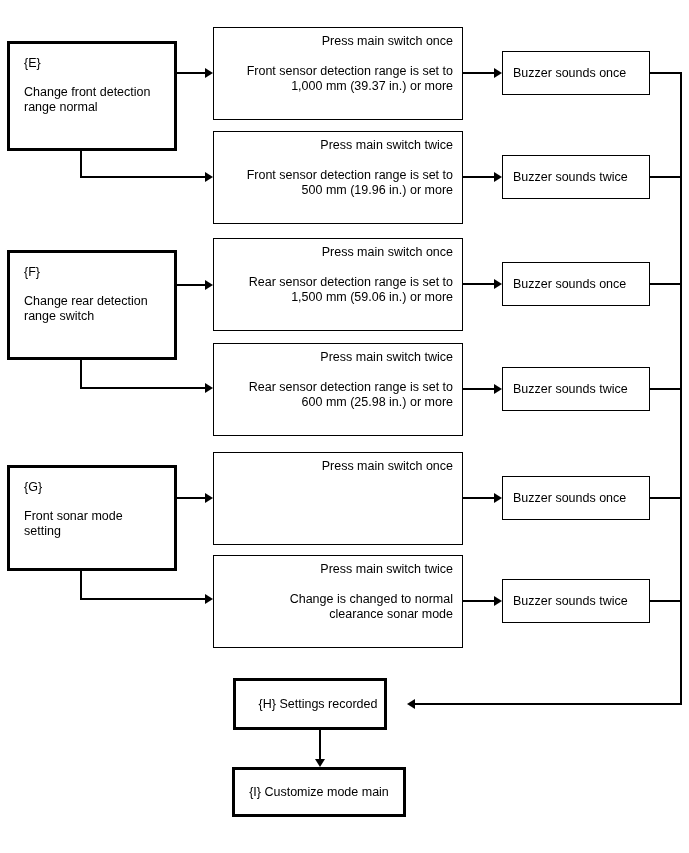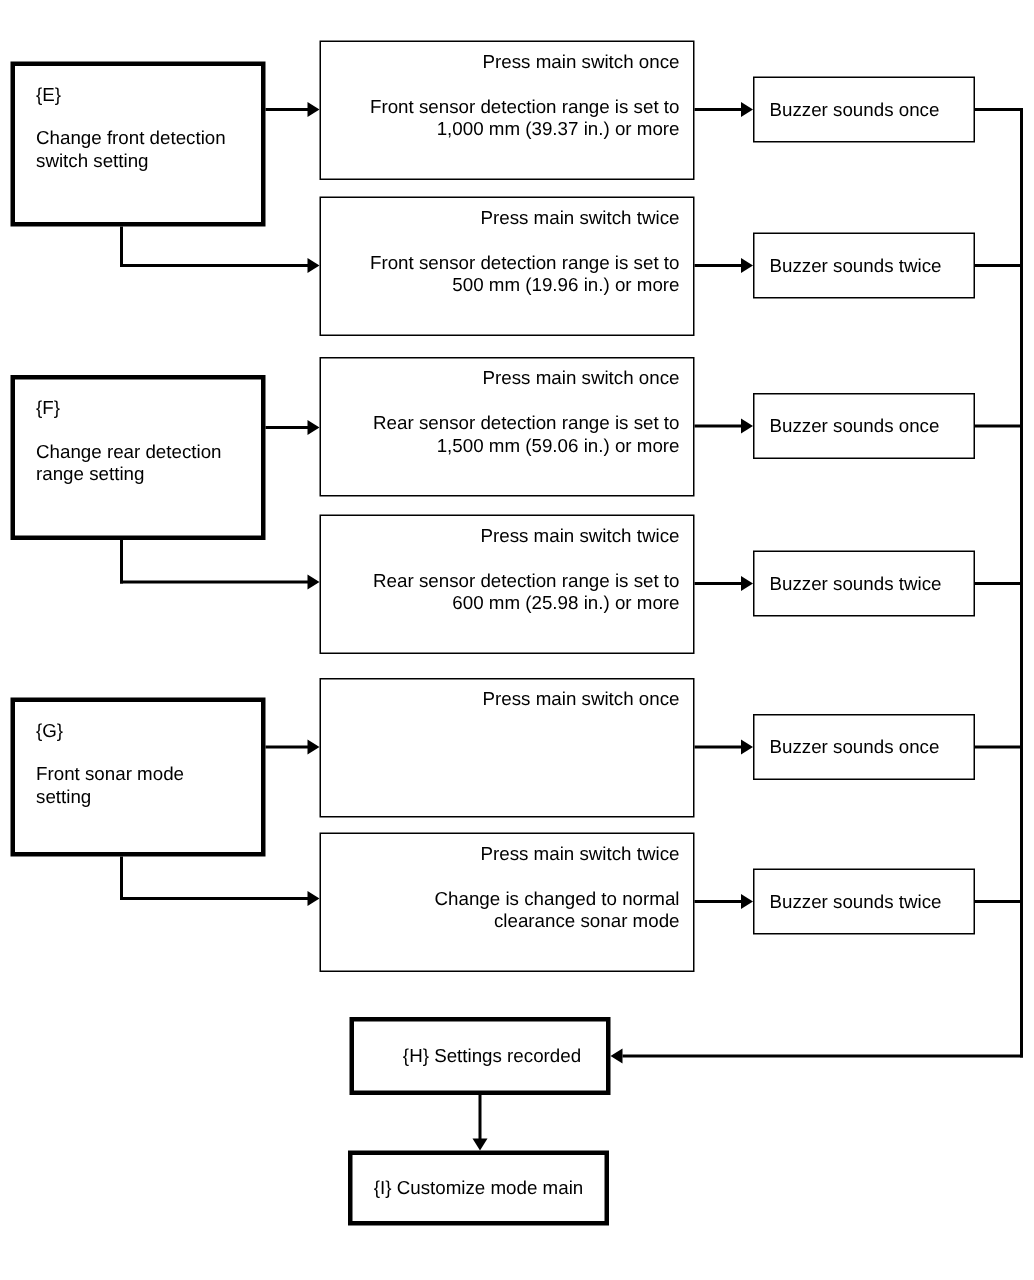--- a/index.html
+++ b/index.html
@@ -35,26 +35,26 @@
   .arr-d { border-left: 5px solid transparent; border-right: 5px solid transparent; border-top: 8px solid #000; }
 </style>
 </head>
 <body>
 
 <div id="canvas">
 
   <div class="box box-src" style="left:7px;top:41px;width:170px;height:110px;">
     <div class="tag">{E}</div>
     <div class="lbl">Change front detection
-switch setting</div>
+range normal</div>
   </div>
   <div class="box box-src" style="left:7px;top:250px;width:170px;height:110px;">
     <div class="tag">{F}</div>
     <div class="lbl">Change rear detection
-range setting</div>
+range switch</div>
   </div>
   <div class="box box-src" style="left:7px;top:465px;width:170px;height:106px;">
     <div class="tag">{G}</div>
     <div class="lbl">Front sonar mode
 setting</div>
   </div>
 
   <div class="box box-mid" style="left:213px;top:27px;width:250px;height:93px;">
     <p class="trigger">Press main switch once</p>
     <p class="effect">Front sensor detection range is set to
@@ -96,21 +96,21 @@
   <div class="box box-buz" style="left:502px;top:367px;width:148px;height:44px;">
     <span>Buzzer sounds twice</span>
   </div>
   <div class="box box-buz" style="left:502px;top:476px;width:148px;height:44px;">
     <span>Buzzer sounds once</span>
   </div>
   <div class="box box-buz" style="left:502px;top:579px;width:148px;height:44px;">
     <span>Buzzer sounds twice</span>
   </div>
 
-  <div class="box box-end" style="left:233px;top:678px;width:174px;height:52px;padding-left:16px;">
+  <div class="box box-end" style="left:233px;top:678px;width:154px;height:52px;padding-left:16px;">
     <span>{H} Settings recorded</span>
   </div>
   <div class="box box-end" style="left:232px;top:767px;width:174px;height:50px;">
     <span>{I} Customize mode main</span>
   </div>
 
   <div class="hline" style="left:177px;top:72px;width:29px;"></div>
   <div class="arr arr-r" style="left:205px;top:68px;"></div>
   <div class="hline" style="left:177px;top:284px;width:29px;"></div>
   <div class="arr arr-r" style="left:205px;top:280px;"></div>

